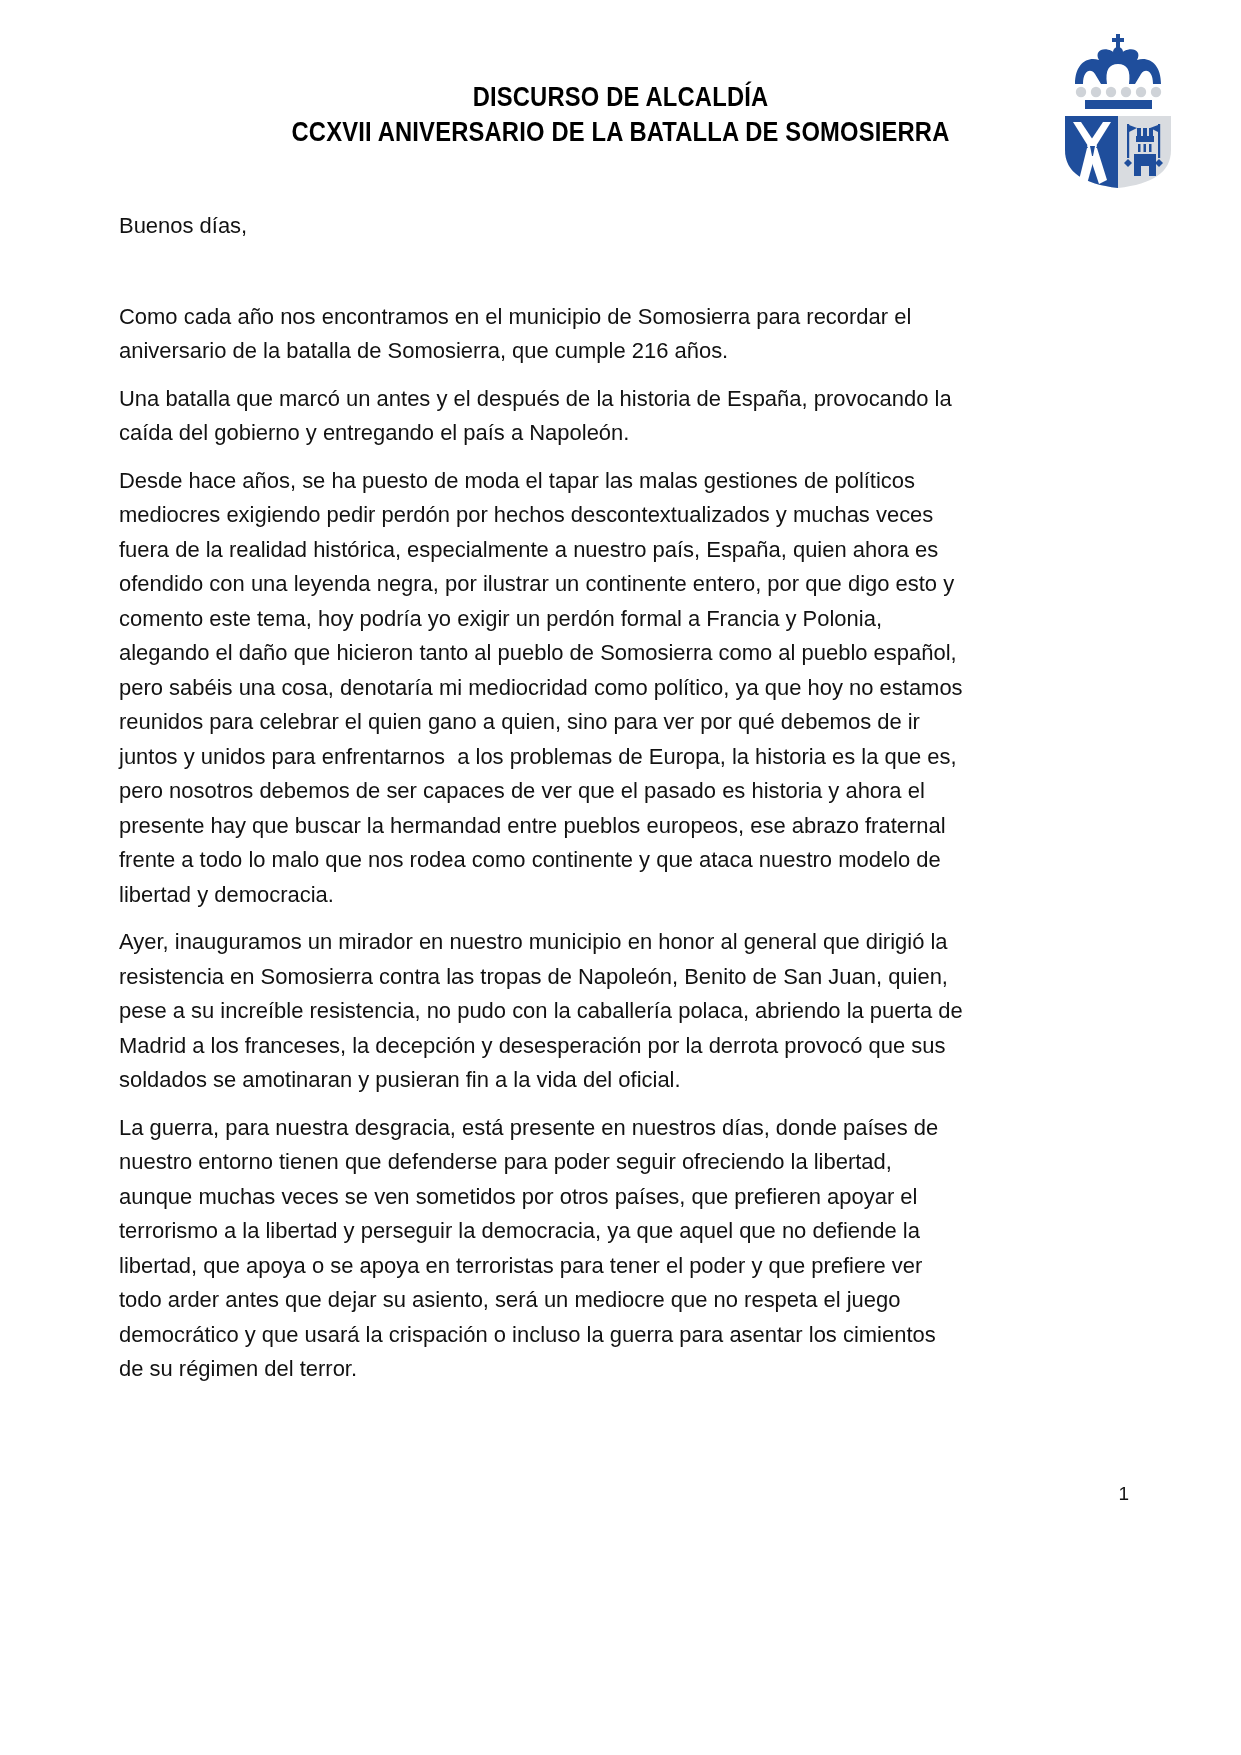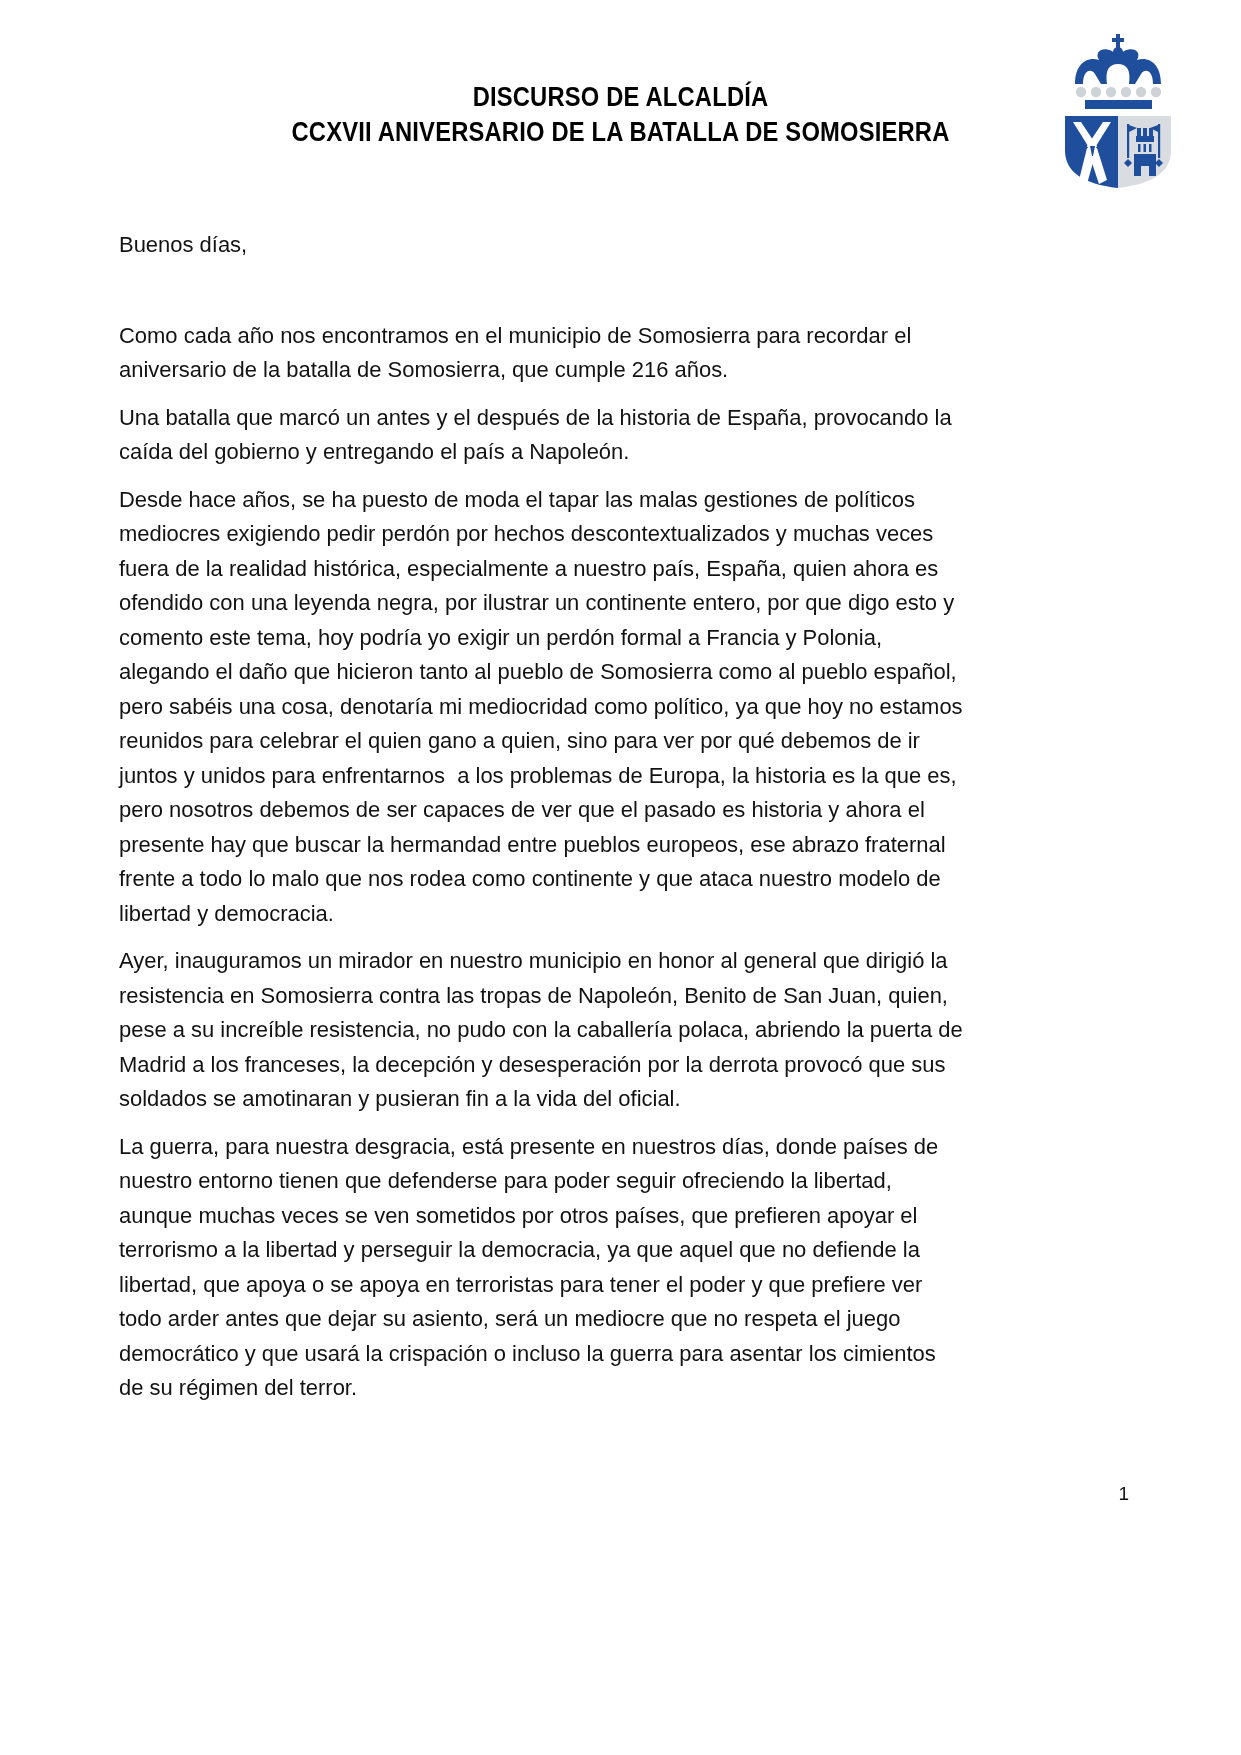--- a/index.html
+++ b/index.html
@@ -50,21 +50,21 @@
     right: 62px;
     top: 8px;
     width: 122px;
     height: 160px;
   }
 
   
   .body {
     position: absolute;
     left: 119px;
-    top: 208px;
+    top: 189px;
     width: 858px;
   }
   .para {
     font-family: "Liberation Sans Narrow", "Liberation Sans", sans-serif;
     font-size: 22.3px;
     line-height: 34.5px;
     color: #121212;
     text-align: left;
     margin: 0 0 13px 0;
     transform: scaleX(0.985);

